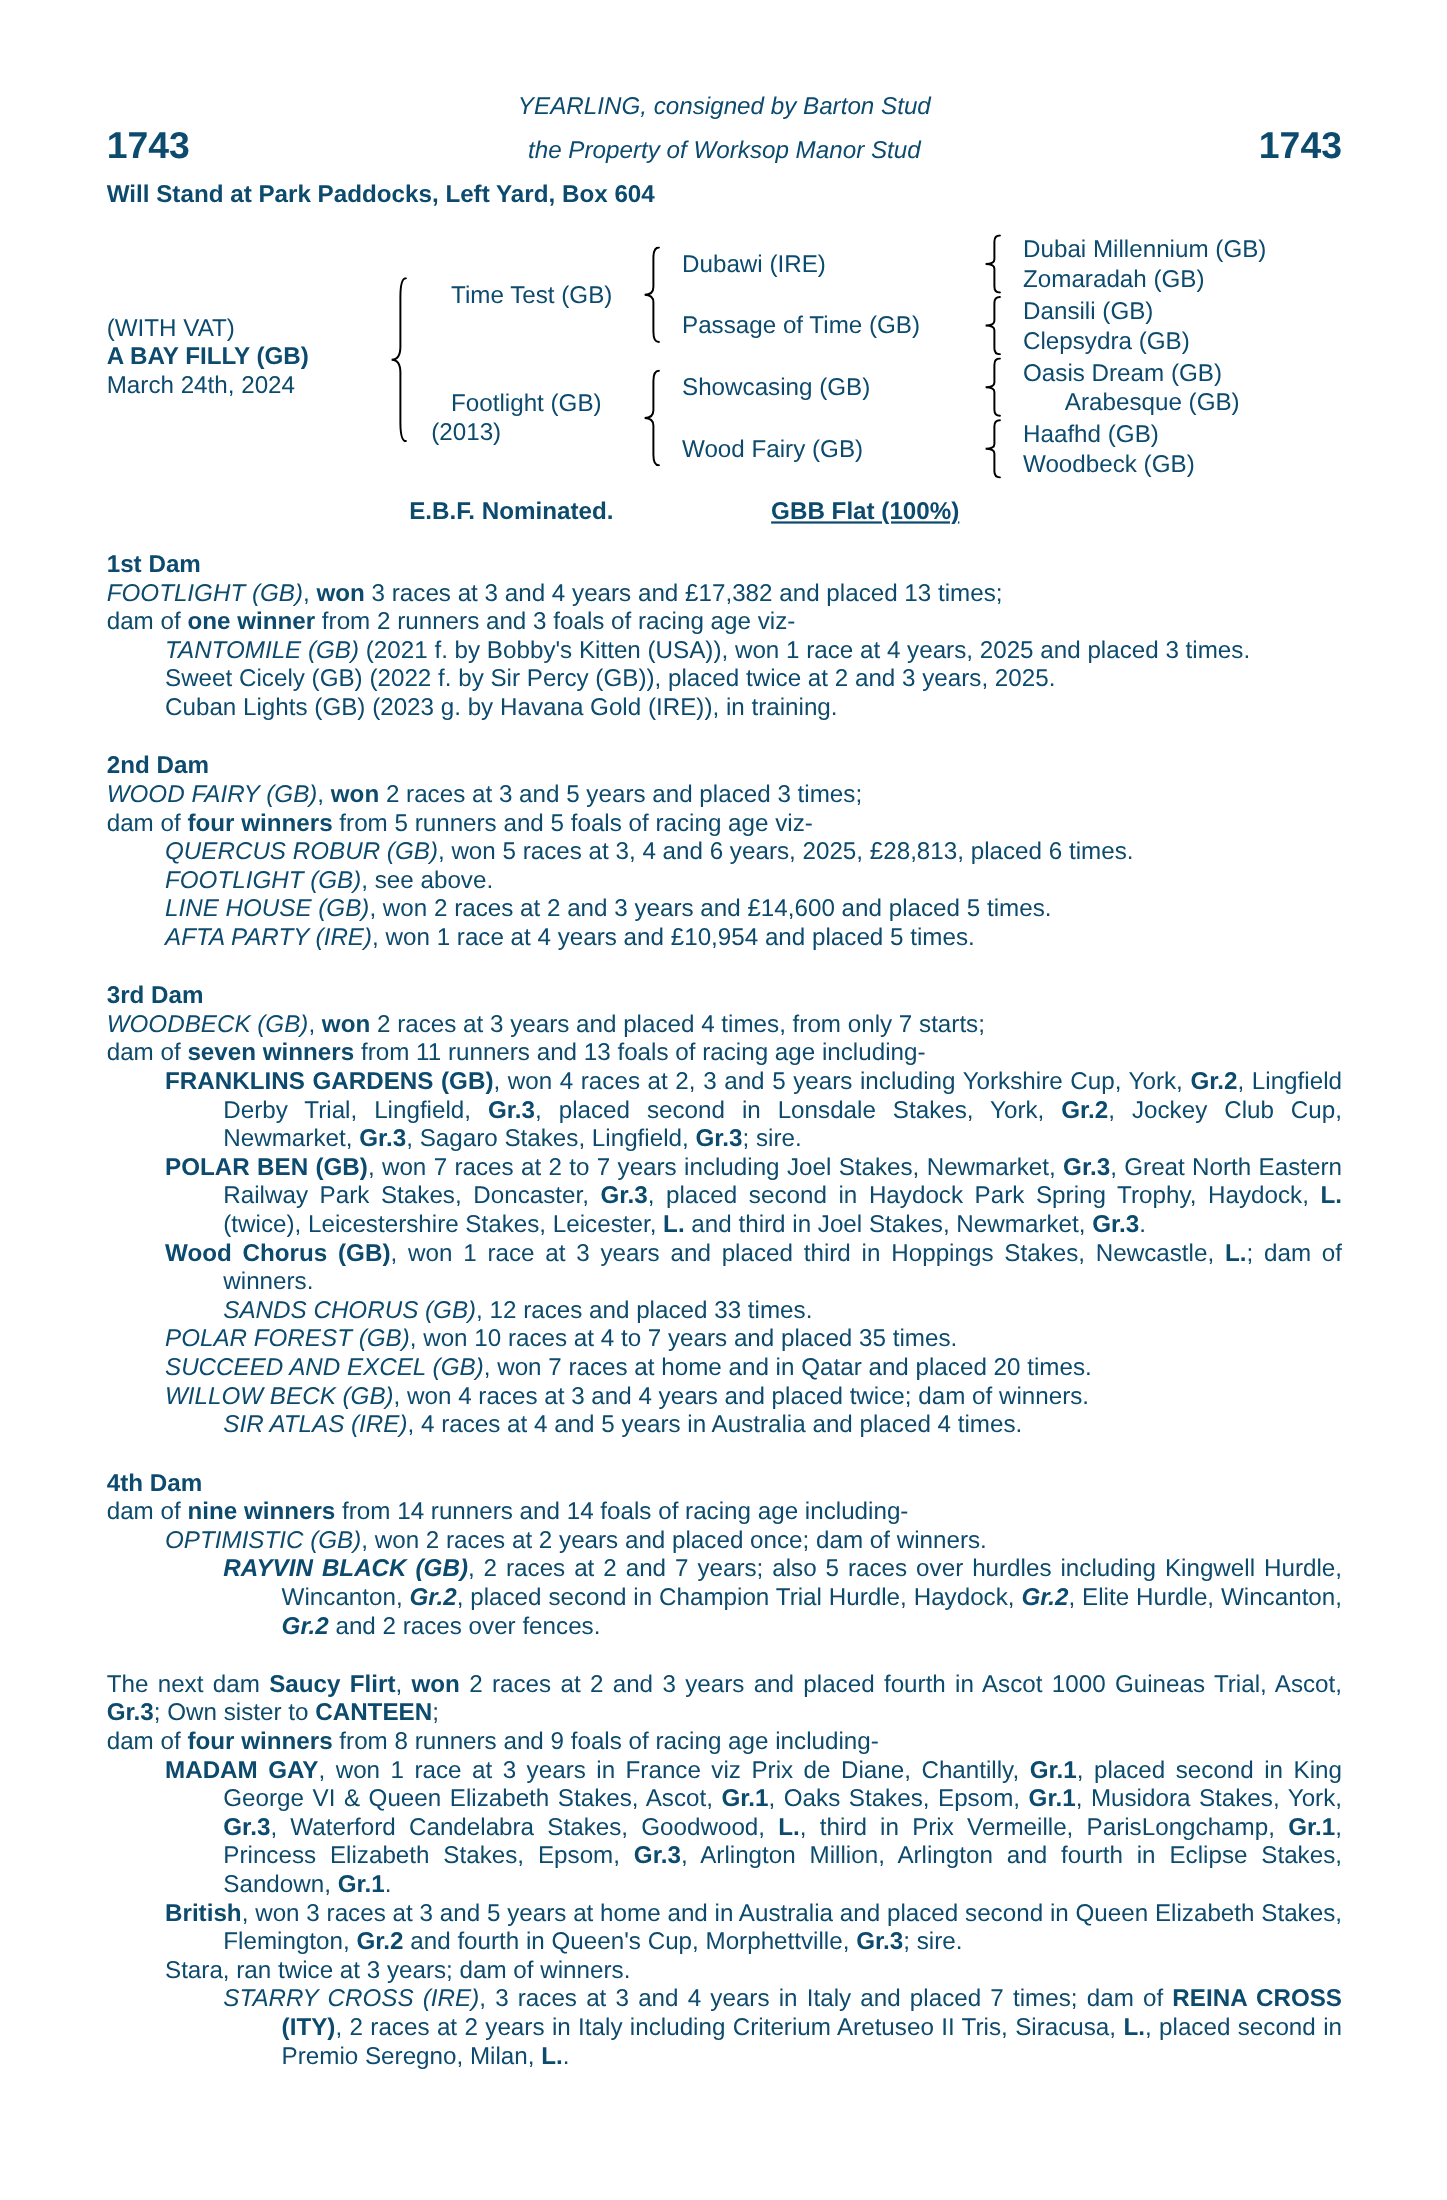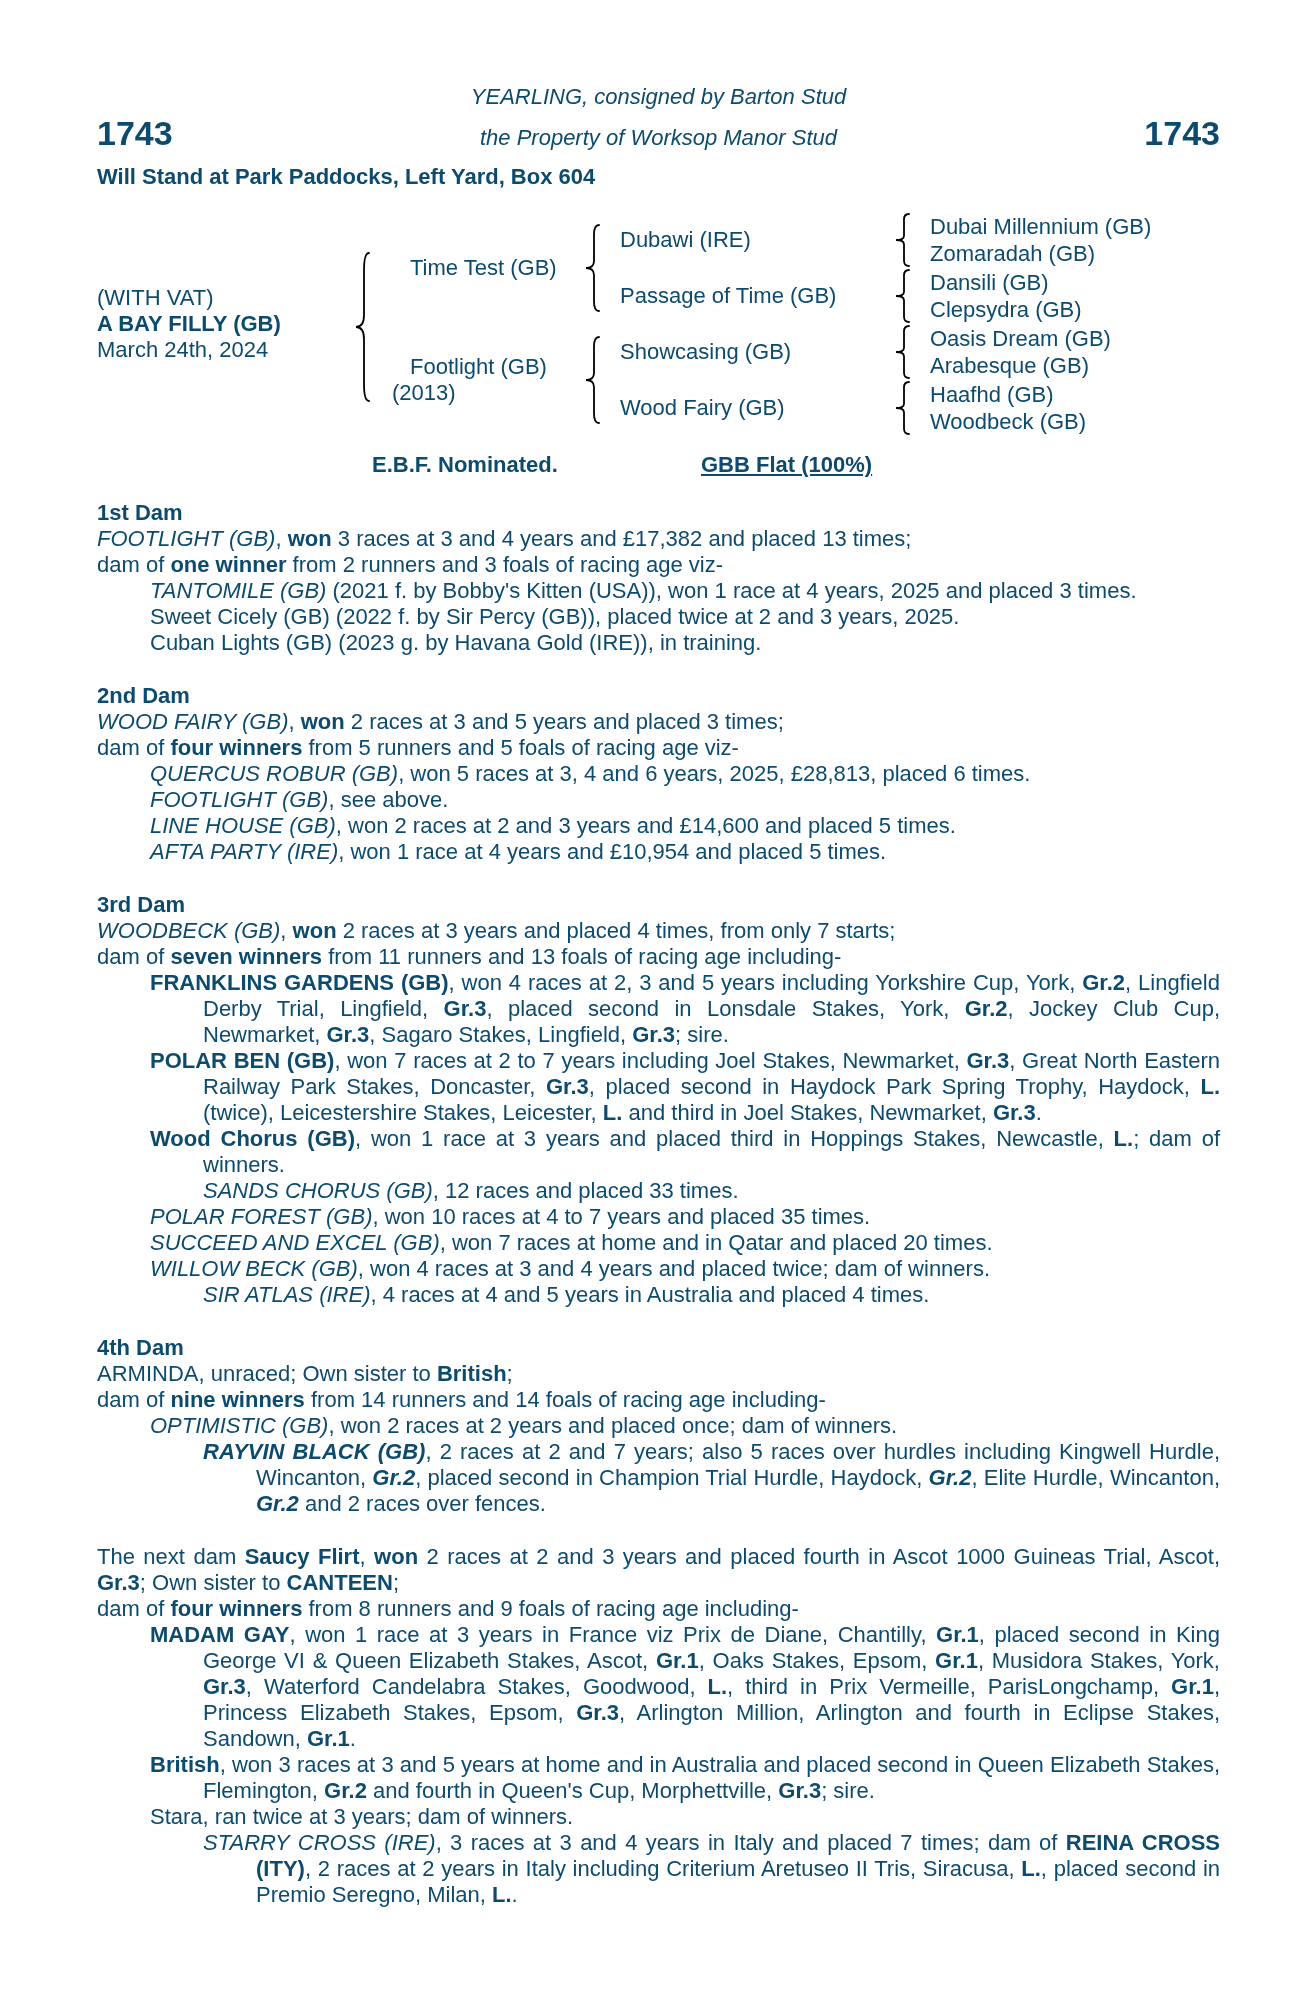--- a/index.html
+++ b/index.html
@@ -108,21 +108,21 @@
         <svg width="15" height="54" viewBox="0 0 15 54" xmlns="http://www.w3.org/2000/svg">
           <path d="M 14 1 Q 9 1 9 6.5 L 9 22.7 Q 9 27.0 1 27.0 Q 9 27.0 9 31.3 L 9 47.5 Q 9 53.0 14 53.0" fill="none" stroke="#000" stroke-width="1.8" stroke-linecap="round"></path>
         </svg>
       </div>
 
     <div class="ped" style="left:833px;top:8px">Dubai Millennium (GB)</div>
     <div class="ped" style="left:833px;top:35px">Zomaradah (GB)</div>
     <div class="ped" style="left:833px;top:64px">Dansili (GB)</div>
     <div class="ped" style="left:833px;top:91px">Clepsydra (GB)</div>
     <div class="ped" style="left:833px;top:120px">Oasis Dream (GB)</div>
-    <div class="ped" style="left:833px;top:147px">Arabesque (GB)</div>
+    <div class="ped" style="left:871px;top:147px">Arabesque (GB)</div>
     <div class="ped" style="left:833px;top:176px">Haafhd (GB)</div>
     <div class="ped" style="left:833px;top:203px">Woodbeck (GB)</div>
   </div>
 
   <div class="noms">
     <span class="ebf">E.B.F. Nominated.</span>
     <span class="gbb">GBB Flat (100%)</span>
   </div>
 
   <div class="body">
@@ -151,21 +151,20 @@
         <div class="para lvl1"><span class="seg-b">POLAR BEN (GB)</span><span>, won 7 races at 2 to 7 years including Joel Stakes, Newmarket, </span><span class="seg-b">Gr.3</span><span>, Great North Eastern Railway Park Stakes, Doncaster, </span><span class="seg-b">Gr.3</span><span>, placed second in Haydock Park Spring Trophy, Haydock, </span><span class="seg-b">L.</span><span> (twice), Leicestershire Stakes, Leicester, </span><span class="seg-b">L.</span><span> and third in Joel Stakes, Newmarket, </span><span class="seg-b">Gr.3</span><span>.</span></div>
         <div class="para lvl1"><span class="seg-b">Wood Chorus (GB)</span><span>, won 1 race at 3 years and placed third in Hoppings Stakes, Newcastle, </span><span class="seg-b">L.</span><span>; dam of winners.</span></div>
         <div class="para lvl2"><span class="seg-i">SANDS CHORUS (GB)</span><span>, 12 races and placed 33 times.</span></div>
         <div class="para lvl1"><span class="seg-i">POLAR FOREST (GB)</span><span>, won 10 races at 4 to 7 years and placed 35 times.</span></div>
         <div class="para lvl1"><span class="seg-i">SUCCEED AND EXCEL (GB)</span><span>, won 7 races at home and in Qatar and placed 20 times.</span></div>
         <div class="para lvl1"><span class="seg-i">WILLOW BECK (GB)</span><span>, won 4 races at 3 and 4 years and placed twice; dam of winners.</span></div>
         <div class="para lvl2"><span class="seg-i">SIR ATLAS (IRE)</span><span>, 4 races at 4 and 5 years in Australia and placed 4 times.</span></div>
       </div>
       <div class="section">
         <div class="sec-heading">4th Dam</div>
-        <div class="para lvl0"><span>ARMINDA, unraced; Own sister to </span><span class="seg-b">British</span><span>;</span></div>
         <div class="para lvl0"><span>dam of </span><span class="seg-b">nine winners</span><span> from 14 runners and 14 foals of racing age including-</span></div>
         <div class="para lvl1"><span class="seg-i">OPTIMISTIC (GB)</span><span>, won 2 races at 2 years and placed once; dam of winners.</span></div>
         <div class="para lvl2"><span class="seg-b seg-i">RAYVIN BLACK (GB)</span><span>, 2 races at 2 and 7 years; also 5 races over hurdles including Kingwell Hurdle, Wincanton, </span><span class="seg-b seg-i">Gr.2</span><span>, placed second in Champion Trial Hurdle, Haydock, </span><span class="seg-b seg-i">Gr.2</span><span>, Elite Hurdle, Wincanton, </span><span class="seg-b seg-i">Gr.2</span><span> and 2 races over fences.</span></div>
       </div>
       <div class="section">
         <div class="para lvl0"><span>The next dam </span><span class="seg-b">Saucy Flirt</span><span>, </span><span class="seg-b">won</span><span> 2 races at 2 and 3 years and placed fourth in Ascot 1000 Guineas Trial, Ascot, </span><span class="seg-b">Gr.3</span><span>; Own sister to </span><span class="seg-b">CANTEEN</span><span>;</span></div>
         <div class="para lvl0"><span>dam of </span><span class="seg-b">four winners</span><span> from 8 runners and 9 foals of racing age including-</span></div>
         <div class="para lvl1"><span class="seg-b">MADAM GAY</span><span>, won 1 race at 3 years in France viz Prix de Diane, Chantilly, </span><span class="seg-b">Gr.1</span><span>, placed second in King George VI &amp; Queen Elizabeth Stakes, Ascot, </span><span class="seg-b">Gr.1</span><span>, Oaks Stakes, Epsom, </span><span class="seg-b">Gr.1</span><span>, Musidora Stakes, York, </span><span class="seg-b">Gr.3</span><span>, Waterford Candelabra Stakes, Goodwood, </span><span class="seg-b">L.</span><span>, third in Prix Vermeille, ParisLongchamp, </span><span class="seg-b">Gr.1</span><span>, Princess Elizabeth Stakes, Epsom, </span><span class="seg-b">Gr.3</span><span>, Arlington Million, Arlington and fourth in Eclipse Stakes, Sandown, </span><span class="seg-b">Gr.1</span><span>.</span></div>
         <div class="para lvl1"><span class="seg-b">British</span><span>, won 3 races at 3 and 5 years at home and in Australia and placed second in Queen Elizabeth Stakes, Flemington, </span><span class="seg-b">Gr.2</span><span> and fourth in Queen's Cup, Morphettville, </span><span class="seg-b">Gr.3</span><span>; sire.</span></div>
         <div class="para lvl1"><span>Stara, ran twice at 3 years; dam of winners.</span></div>

